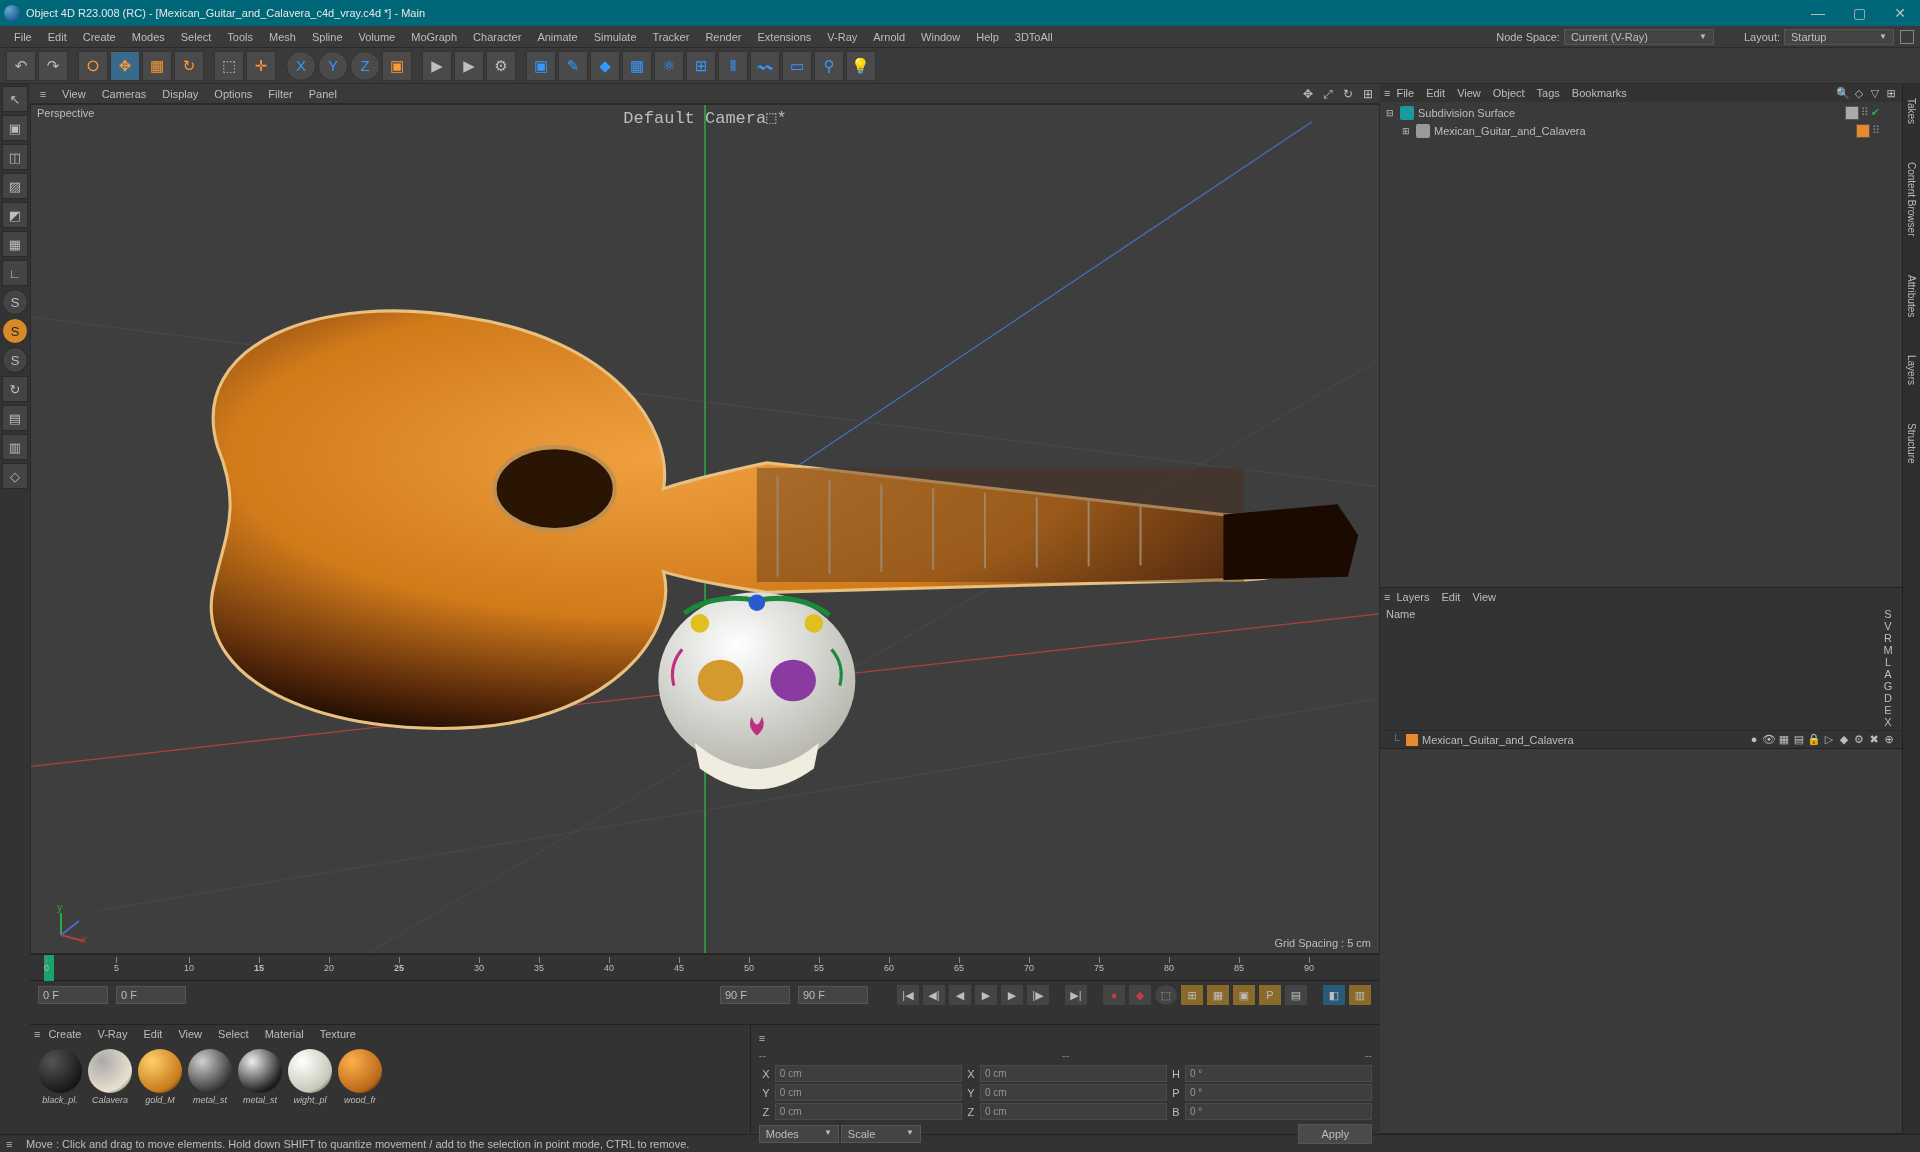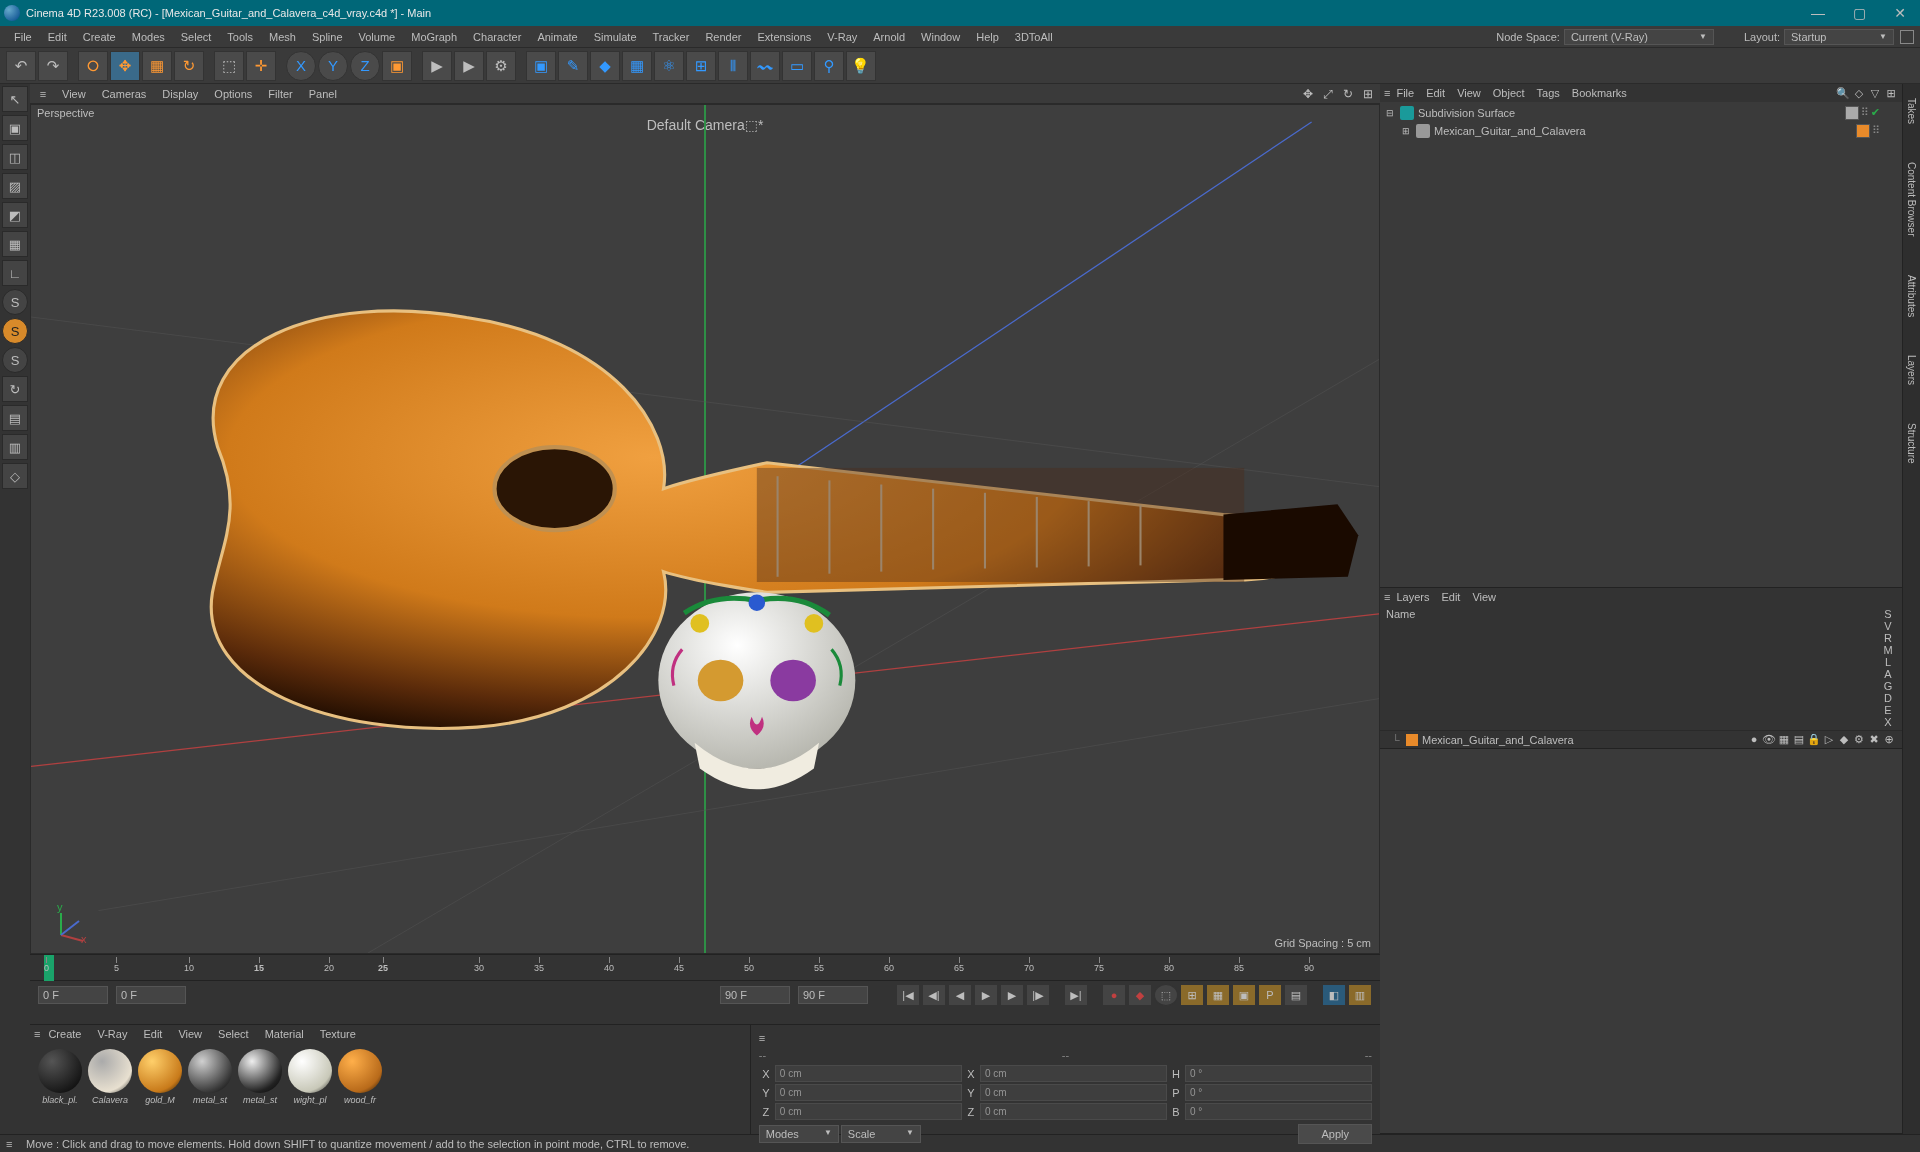--- a/index.html
+++ b/index.html
@@ -44,21 +44,21 @@
 
 .vpheader { height:20px; background:#3a3a3a; display:flex; align-items:center; padding:0 4px; border-bottom:1px solid #2a2a2a;}
 .vpheader .hbtn { width:18px; height:16px; display:flex; align-items:center; justify-content:center; margin-right:2px;}
 .vpheader .menu { padding:0 8px; cursor:pointer;}
 .vpheader .spacer { flex:1;}
 .vpheader .icon { width:16px; font-size:12px; text-align:center; cursor:pointer; margin-left:4px;}
 
 
 .viewport { flex:1; background:#3e3e3e; position:relative; border:1px solid #2a2a2a;}
 .viewport .persp { position:absolute; top:2px; left:6px; font-size:11px;}
-.viewport .cam { position:absolute; top:12px; left:50%; transform:translateX(-50%); font-size:14px;}
+.viewport .cam { position:absolute; top:2px; left:50%; transform:translateX(-50%); font-size:17px;font-family:Liberation Mono, monospace;}
 .viewport .grid { position:absolute; bottom:4px; right:8px; font-size:11px;}
 .viewport .axes { position:absolute; bottom:12px; left:24px; width:30px; height:30px; }
 .viewport .axes svg { overflow:visible;}
 .scene { position:absolute; inset:0;}
 
 
 .timeline { height:70px; background:#333; border-top:1px solid #222;}
 .ruler { height:26px; position:relative; background:#333; border-bottom:1px solid #222;}
 .ruler .tick { position:absolute; top:0; height:100%; display:flex; flex-direction:column; align-items:center; font-size:9px;}
 .ruler .tick .mk { width:1px; height:6px; background:#888; margin-top:2px;}
@@ -122,21 +122,21 @@
 .status { height:18px; background:#333; display:flex; align-items:center; padding:0 6px; font-size:10px; border-top:1px solid #222;}
 .status .sbtn { width:14px; margin-right:6px;}
 
 svg.axisline { position:absolute; top:0; left:0; width:100%; height:100%; pointer-events:none;}
 </style>
 </head>
 <body>
 
 <div class="titlebar">
   <div class="logo"></div>
-  <div class="title">Cinema 4D R23.008 (RC) - [Mexican_Guitar_and_Calavera_c4d_vray.c4d *] - Main</div>
+  <div class="title">Object 4D R23.008 (RC) - [Mexican_Guitar_and_Calavera_c4d_vray.c4d *] - Main</div>
   <div class="winbtns">
     <span>—</span>
     <span>▢</span>
     <span>✕</span>
   </div>
 </div>
 
 <div class="menubar">
   <span id="menubar-items"><span class="item">File</span><span class="item">Edit</span><span class="item">Create</span><span class="item">Modes</span><span class="item">Select</span><span class="item">Tools</span><span class="item">Mesh</span><span class="item">Spline</span><span class="item">Volume</span><span class="item">MoGraph</span><span class="item">Character</span><span class="item">Animate</span><span class="item">Simulate</span><span class="item">Tracker</span><span class="item">Render</span><span class="item">Extensions</span><span class="item">V-Ray</span><span class="item">Arnold</span><span class="item">Window</span><span class="item">Help</span><span class="item">3DToAll</span></span>
   <div class="spacer"></div>
@@ -286,21 +286,21 @@
     </div>
 
     <div class="timeline">
       <div class="ruler" id="ruler">
         <div class="head"></div>
       <div class="tick" style="left: 14px;"><div class="mk"></div>0</div>
           <div class="tick" style="left: 84px;"><div class="mk"></div>5</div>
           <div class="tick" style="left: 154px;"><div class="mk"></div>10</div>
           <div class="tick" style="left: 224px; font-weight: bold;"><div class="mk"></div>15</div>
           <div class="tick" style="left: 294px;"><div class="mk"></div>20</div>
-          <div class="tick" style="left: 348px; font-weight: bold;"><div class="mk"></div>25</div>
+          <div class="tick" style="left: 364px; font-weight: bold;"><div class="mk"></div>25</div>
           <div class="tick" style="left: 444px;"><div class="mk"></div>30</div>
           <div class="tick" style="left: 504px;"><div class="mk"></div>35</div>
           <div class="tick" style="left: 574px;"><div class="mk"></div>40</div>
           <div class="tick" style="left: 644px;"><div class="mk"></div>45</div>
           <div class="tick" style="left: 714px;"><div class="mk"></div>50</div>
           <div class="tick" style="left: 784px;"><div class="mk"></div>55</div>
           <div class="tick" style="left: 854px;"><div class="mk"></div>60</div>
           <div class="tick" style="left: 924px;"><div class="mk"></div>65</div>
           <div class="tick" style="left: 994px;"><div class="mk"></div>70</div>
           <div class="tick" style="left: 1064px;"><div class="mk"></div>75</div>

